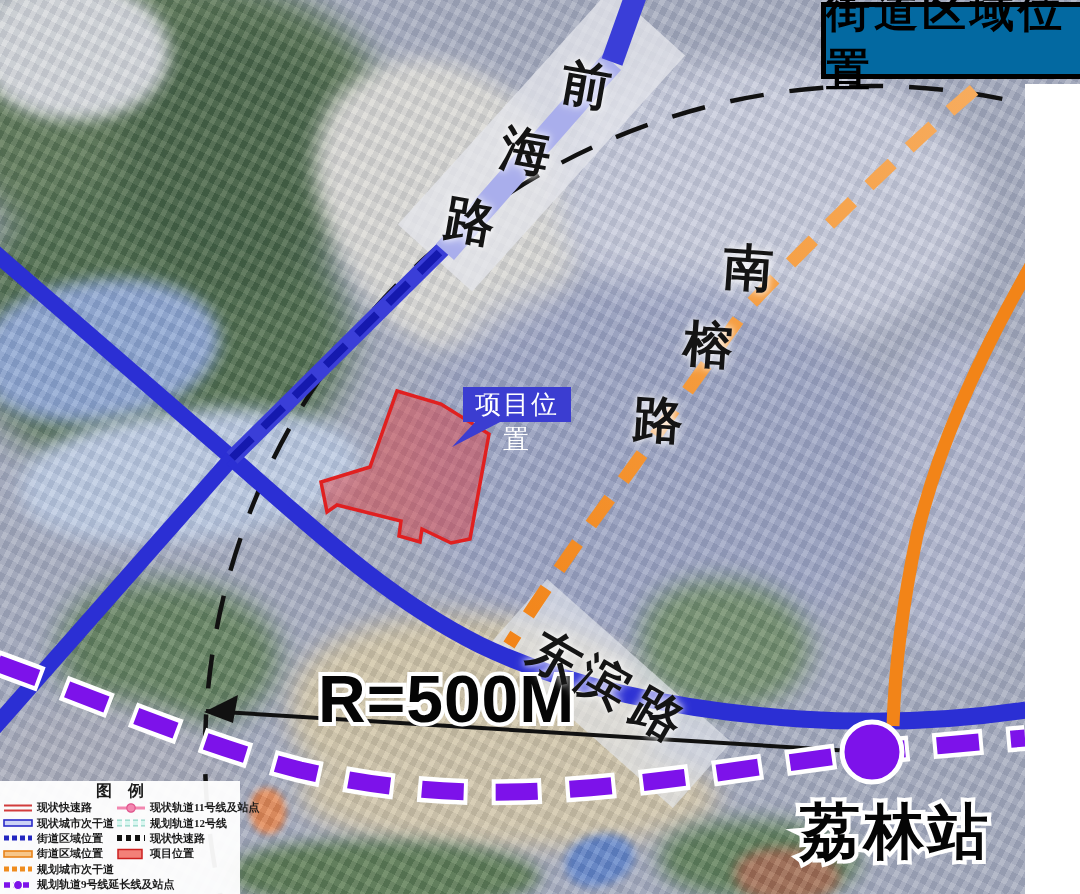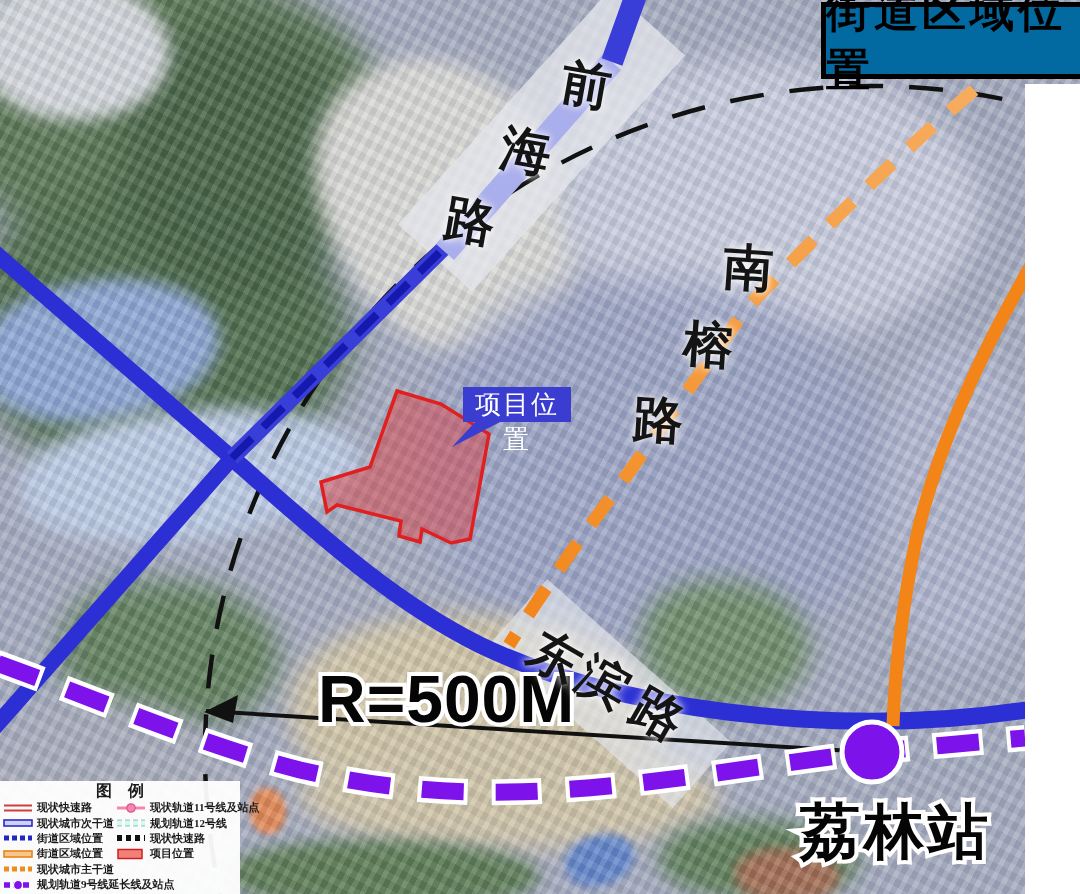--- a/index.html
+++ b/index.html
@@ -152,21 +152,21 @@
         <div class="lg-row">
           <svg width="30" height="12" viewBox="0 0 30 12">
               <rect x="1" y="3" width="28" height="6" fill="#f7c68a" stroke="#e8831a" stroke-width="1.6"></rect>
             </svg>
           <span class="lg-label">街道区域位置</span>
         </div>
         <div class="lg-row">
           <svg width="30" height="12" viewBox="0 0 30 12">
               <line x1="1" y1="6" x2="29" y2="6" stroke="#ef8c1e" stroke-width="5" stroke-dasharray="5 3"></line>
             </svg>
-          <span class="lg-label">现状城市主干道</span>
+          <span class="lg-label">规划城市次干道</span>
         </div>
         <div class="lg-row">
           <svg width="30" height="12" viewBox="0 0 30 12">
               <line x1="1" y1="6" x2="29" y2="6" stroke="#7d12ea" stroke-width="5.5" stroke-dasharray="6 3.5"></line>
               <circle cx="15" cy="6" r="4.5" fill="#7d12ea" stroke="#fff" stroke-width="1.2"></circle>
             </svg>
           <span class="lg-label">规划轨道9号线延长线及站点</span>
         </div>
       </div>
       <div class="lg-col">

